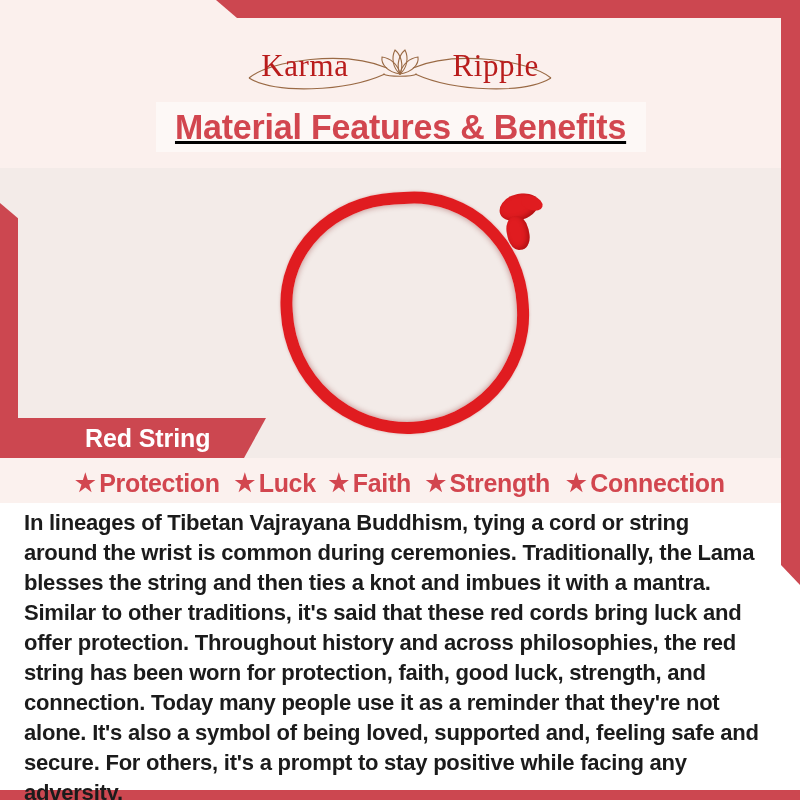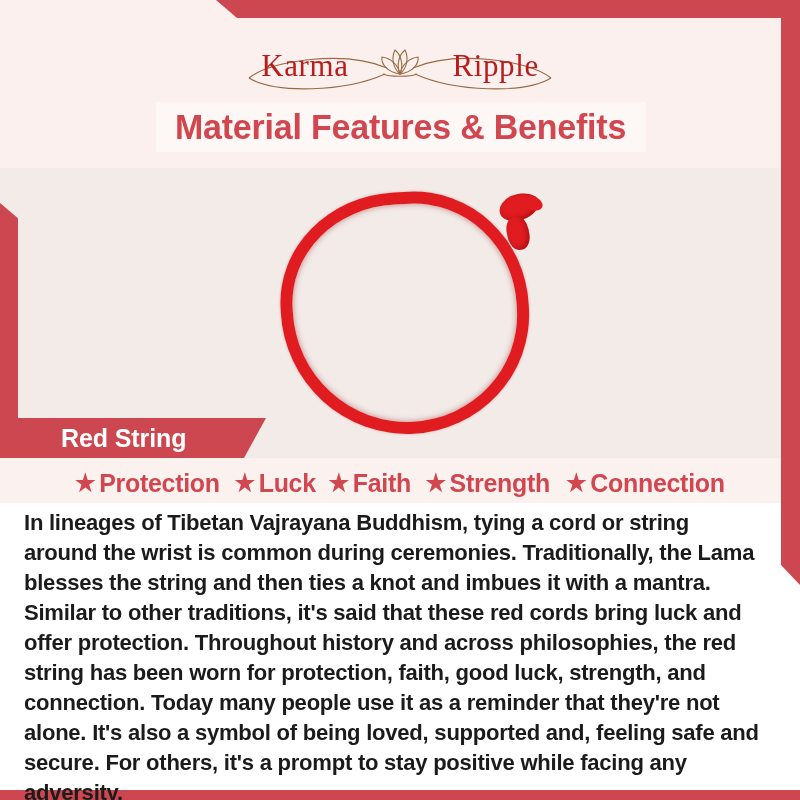--- a/index.html
+++ b/index.html
@@ -111,20 +111,21 @@
 
   
   .headline-band {
     position: absolute;
     left: 156px; top: 102px;
     width: 490px; height: 50px;
     background: #fdf8f6;
     display: flex;
     align-items: center;
     justify-content: center;
+    text-decoration: underline;
   }
   .headline {
     font-family: "Liberation Sans Narrow", "Liberation Sans", sans-serif;
     font-weight: bold;
     font-size: 35px;
     color: #d2464f;
     letter-spacing: -0.2px;
     transform: scaleX(0.97);
     white-space: nowrap;
   }
@@ -205,21 +206,21 @@
     background: #cc4750;
     clip-path: polygon(0 0, 100% 0, calc(100% - 22px) 100%, 0 100%);
     display: flex;
     align-items: center;
   }
   .ribbon-label {
     color: #ffffff;
     font-family: "Liberation Sans Narrow", "Liberation Sans", sans-serif;
     font-weight: bold;
     font-size: 25px;
-    margin-left: 43px;
+    margin-left: 67px;
     letter-spacing: -0.1px;
     white-space: nowrap;
   }
 
   
   .benefits {
     position: absolute;
     left: 0; top: 462px;
     width: 800px; height: 42px;
     display: flex;

